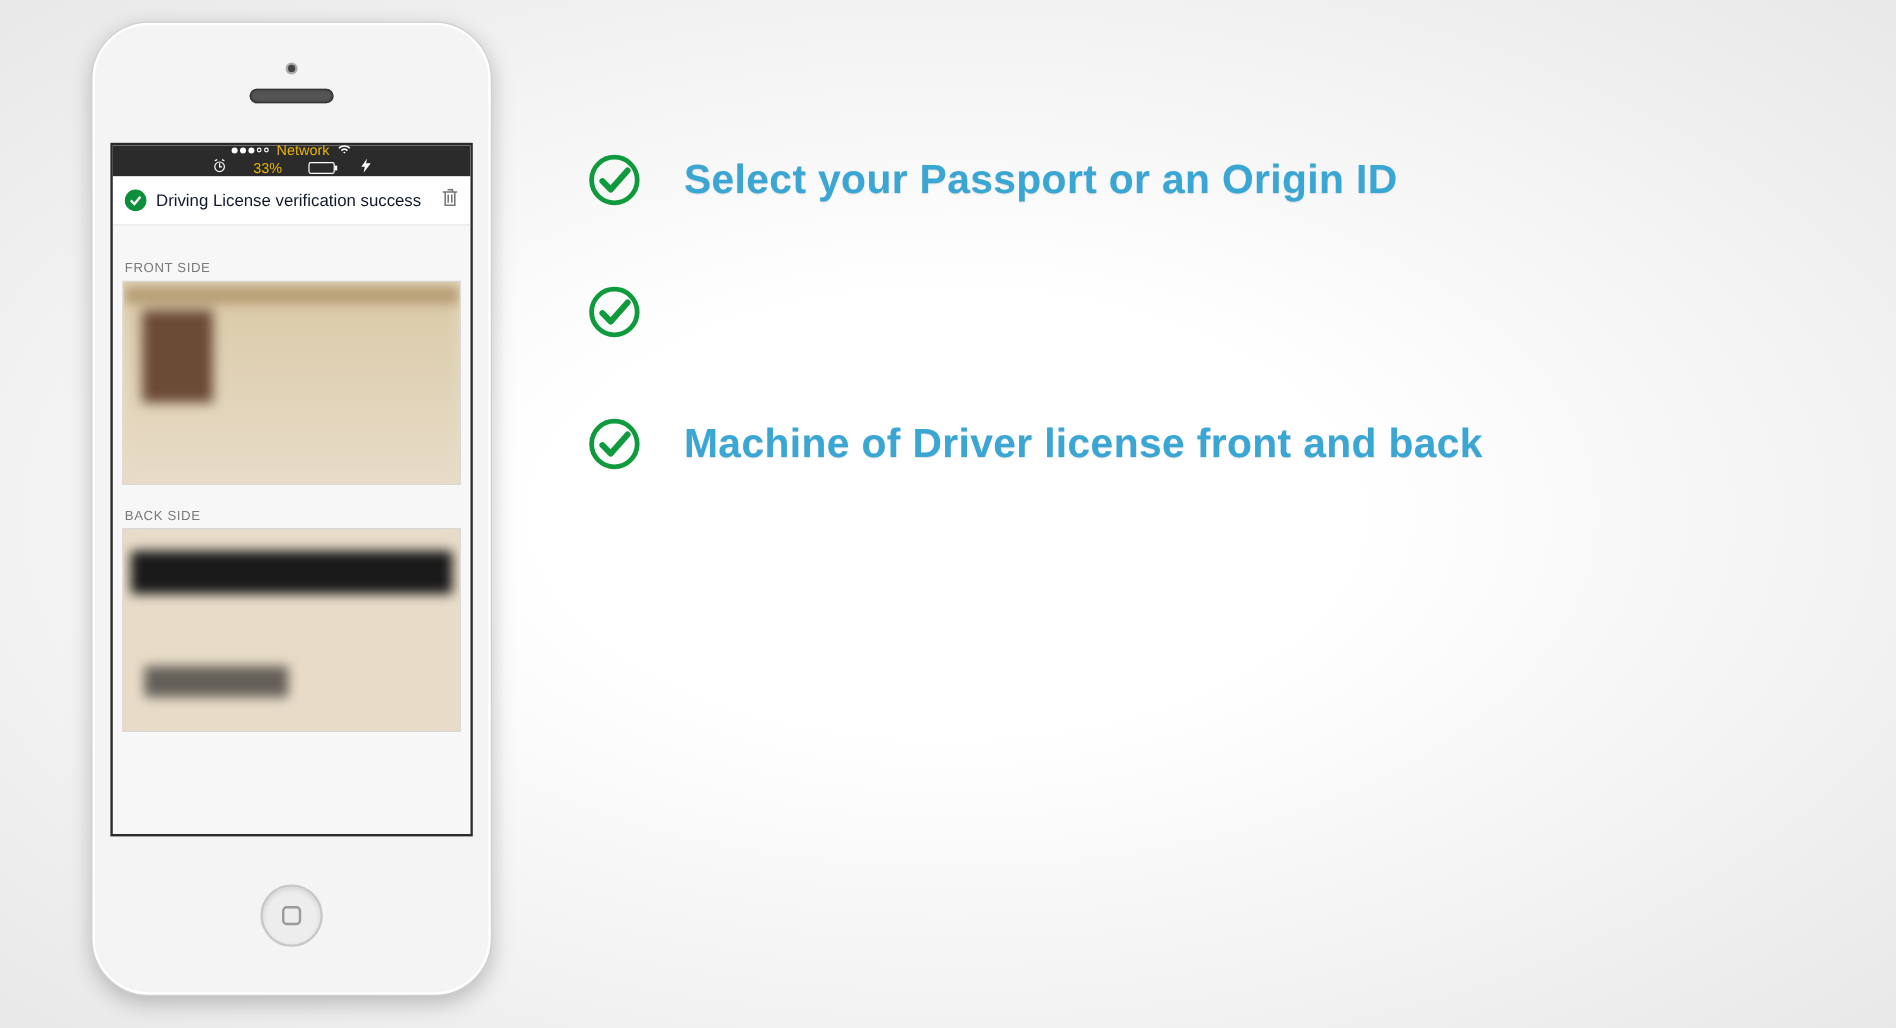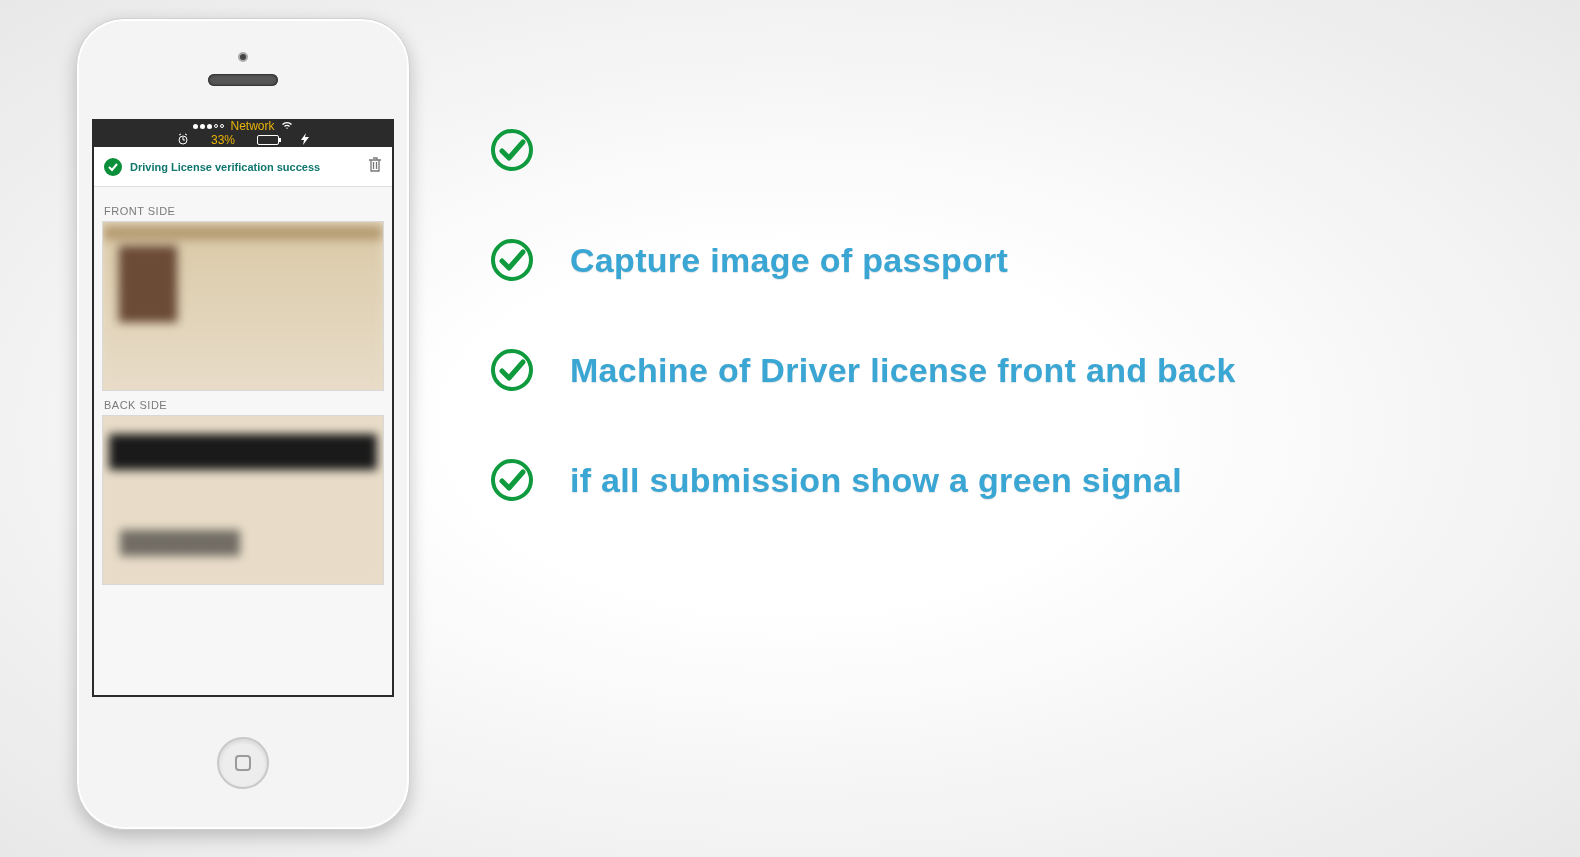--- a/index.html
+++ b/index.html
@@ -64,24 +64,24 @@
     border-bottom:1px solid #e0e0e0;
     display:flex;
     align-items:center;
     padding:10px 10px;
     gap:8px;
   }
   .verify-check {
     width:18px; height:18px; border-radius:50%; background:#0b8f3a;
     display:flex; align-items:center; justify-content:center; color:#fff; font-size:11px;
   }
-  .verify-text { flex:1; color:#0f766e; font-size:11px; font-weight:700;}
+  .verify-text { flex:1; color:#0f172a; font-size:14px; font-weight:400;}
   .trash-icon { color:#888; font-size:15px;}
   .app-content { padding:10px 8px; background:#f7f7f7; flex:1;}
-  .section-label { font-size:11px; color:#7a7a7a; letter-spacing:0.5px; margin:8px 0 4px 2px;}
+  .section-label { font-size:11px; color:#7a7a7a; letter-spacing:0.5px; margin:20px 0 4px 2px;}
   .id-image {
     width:100%;
     height:170px;
     border:1px solid #d8d8d8;
     background:#e8dcc8;
     margin-bottom:8px;
     position:relative;
     overflow:hidden;
     filter: blur(0);
   }
@@ -223,41 +223,32 @@
 </div>
 
 <div class="steps">
   <div class="step">
     <span class="check-circle">
       <svg viewBox="0 0 44 44">
           <circle cx="22" cy="22" r="19" fill="none" stroke="#0e9a3d" stroke-width="4"></circle>
           <path d="M12 23 L19 30 L33 14" fill="none" stroke="#0e9a3d" stroke-width="5" stroke-linecap="round" stroke-linejoin="round"></path>
         </svg>
     </span>
+    <span class="step-text">Select your Passport or an Origin ID</span>
   </div>
   <div class="step">
     <span class="check-circle">
       <svg viewBox="0 0 44 44">
           <circle cx="22" cy="22" r="19" fill="none" stroke="#0e9a3d" stroke-width="4"></circle>
           <path d="M12 23 L19 30 L33 14" fill="none" stroke="#0e9a3d" stroke-width="5" stroke-linecap="round" stroke-linejoin="round"></path>
         </svg>
     </span>
-    <span class="step-text">Capture image of passport</span>
   </div>
   <div class="step">
     <span class="check-circle">
       <svg viewBox="0 0 44 44">
           <circle cx="22" cy="22" r="19" fill="none" stroke="#0e9a3d" stroke-width="4"></circle>
           <path d="M12 23 L19 30 L33 14" fill="none" stroke="#0e9a3d" stroke-width="5" stroke-linecap="round" stroke-linejoin="round"></path>
         </svg>
     </span>
     <span class="step-text">Machine of Driver license front and back</span>
   </div>
-  <div class="step">
-    <span class="check-circle">
-      <svg viewBox="0 0 44 44">
-          <circle cx="22" cy="22" r="19" fill="none" stroke="#0e9a3d" stroke-width="4"></circle>
-          <path d="M12 23 L19 30 L33 14" fill="none" stroke="#0e9a3d" stroke-width="5" stroke-linecap="round" stroke-linejoin="round"></path>
-        </svg>
-    </span>
-    <span class="step-text">if all submission show a green signal</span>
-  </div>
 </div>
 
 </body></html>

